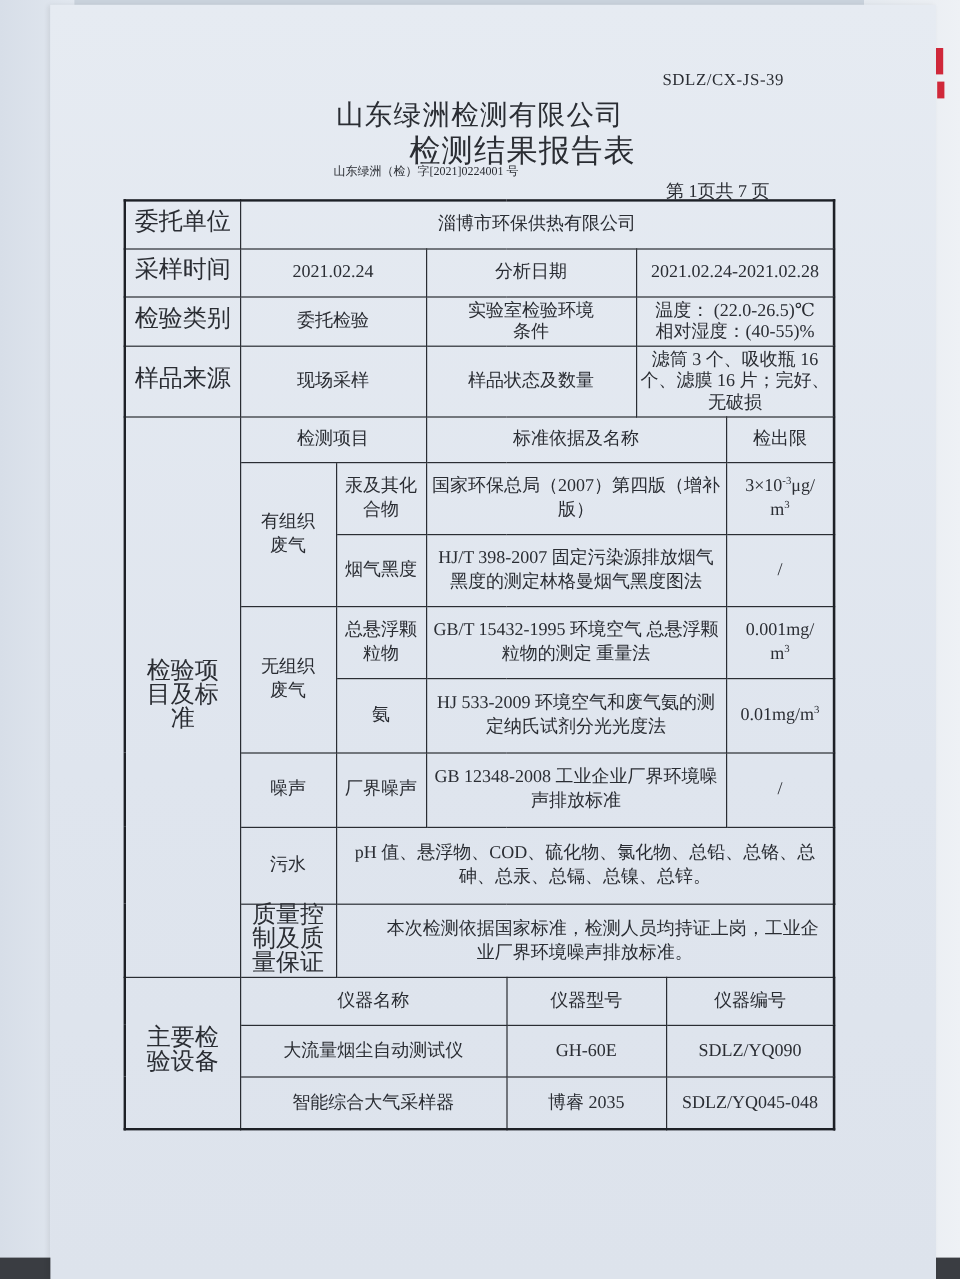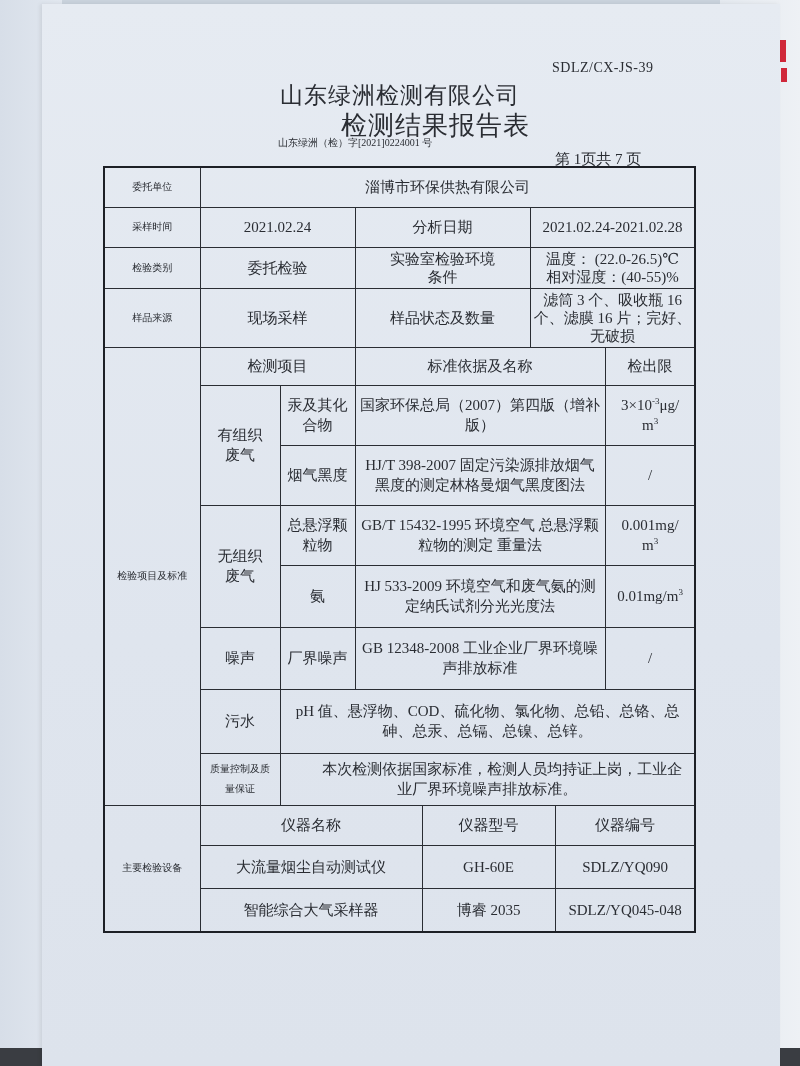--- a/index.html
+++ b/index.html
@@ -38,21 +38,21 @@
 
   table.report {
     position:absolute; left:103px; top:166px; width:591px;
     border-collapse:collapse; border:2px solid #1d2026;
     font-size:15px; table-layout:fixed;
   }
   table.report td {
     border:1px solid #2a2d33; text-align:center; vertical-align:middle;
     padding:2px 4px; line-height:20px;
   }
-  td.lbl { font-family:Liberation Sans, sans-serif; font-size:10px; }
+  td.lbl { font-family:Liberation Mono, monospace; font-size:20px; }
   td.left { text-align:left; }
   .sup { font-size:9px; vertical-align:super; line-height:0; }
 </style>
 </head>
 <body>
 
 <div class="bg-left"></div>
 <div class="bg-right"></div>
 <div class="stamp-mark" style="left:778px;top:40px;width:8px;height:22px;"></div>
 <div class="stamp-mark" style="left:781px;top:68px;width:6px;height:14px;"></div>

